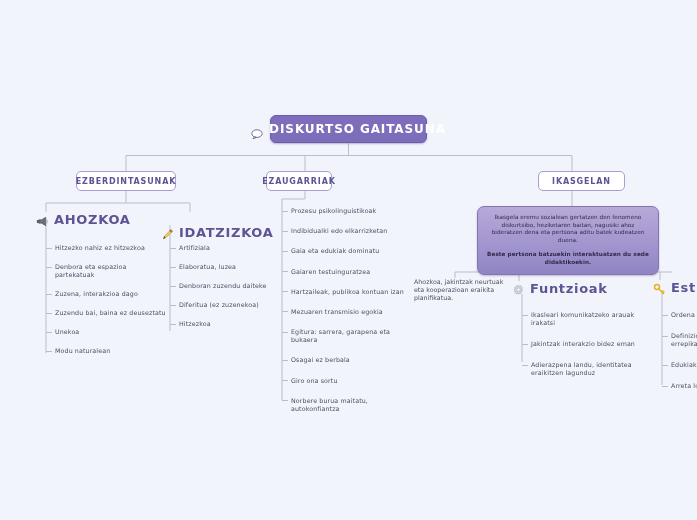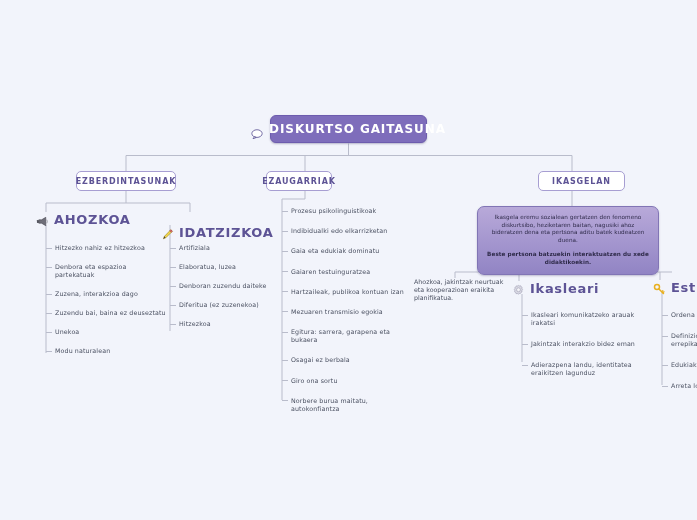--- a/index.html
+++ b/index.html
@@ -221,21 +221,21 @@
     <span class="label">IDATZIZKOA</span>
   </div>
 
   <div class="subhead" id="head-funtzioak">
     <span class="ico">
       <svg viewBox="0 0 14 14" width="13" height="13">
         <path d="M7 1.5 L8.1 2.1 L9.4 1.9 L9.9 3.1 L11 3.8 L10.7 5.1 L11.4 6.2 L10.6 7.2 L10.8 8.5 L9.6 9.1 L9 10.3 L7.7 10.2 L6.7 11 L5.7 10.2 L4.4 10.4 L3.9 9.2 L2.8 8.5 L3.1 7.2 L2.4 6.1 L3.2 5.1 L3 3.8 L4.2 3.2 L4.8 2 L6.1 2.1 Z" fill="#d9d9e4" stroke="#9a98ad" stroke-width=".6" stroke-linejoin="round"></path>
         <circle cx="7" cy="6.2" r="2.1" fill="#f4f4f8" stroke="#9a98ad" stroke-width=".6"></circle>
       </svg>
     </span>
-    <span class="label">Ikasleari</span>
+    <span class="label">Funtzioak</span>
   </div>
 
   <div class="subhead" id="head-estrategiak">
     <span class="ico">
       <svg viewBox="0 0 14 14" width="13" height="13">
         <circle cx="4.3" cy="4.3" r="2.7" fill="none" stroke="#e8b021" stroke-width="1.6"></circle>
         <circle cx="4.3" cy="4.3" r=".9" fill="#f3f4fb"></circle>
         <path d="M6.1 6.1 L11.3 11.3" stroke="#e8b021" stroke-width="1.6" stroke-linecap="round"></path>
         <path d="M9.4 9.4 L10.6 8.2" stroke="#e8b021" stroke-width="1.4" stroke-linecap="round"></path>
         <path d="M10.6 10.6 L11.8 9.4" stroke="#e8b021" stroke-width="1.4" stroke-linecap="round"></path>

